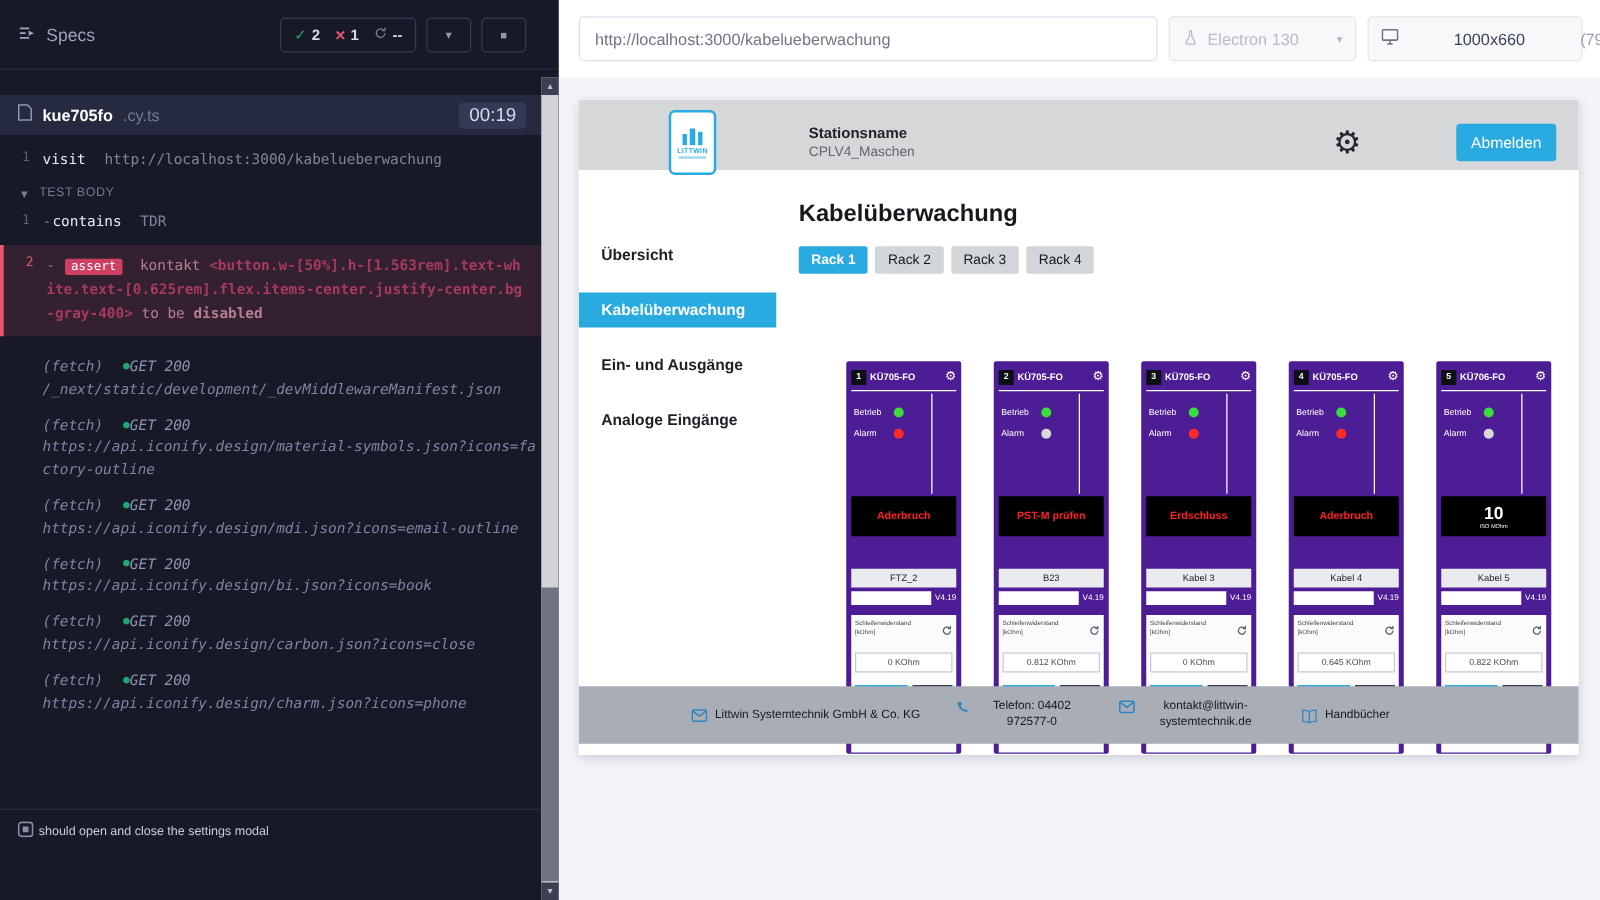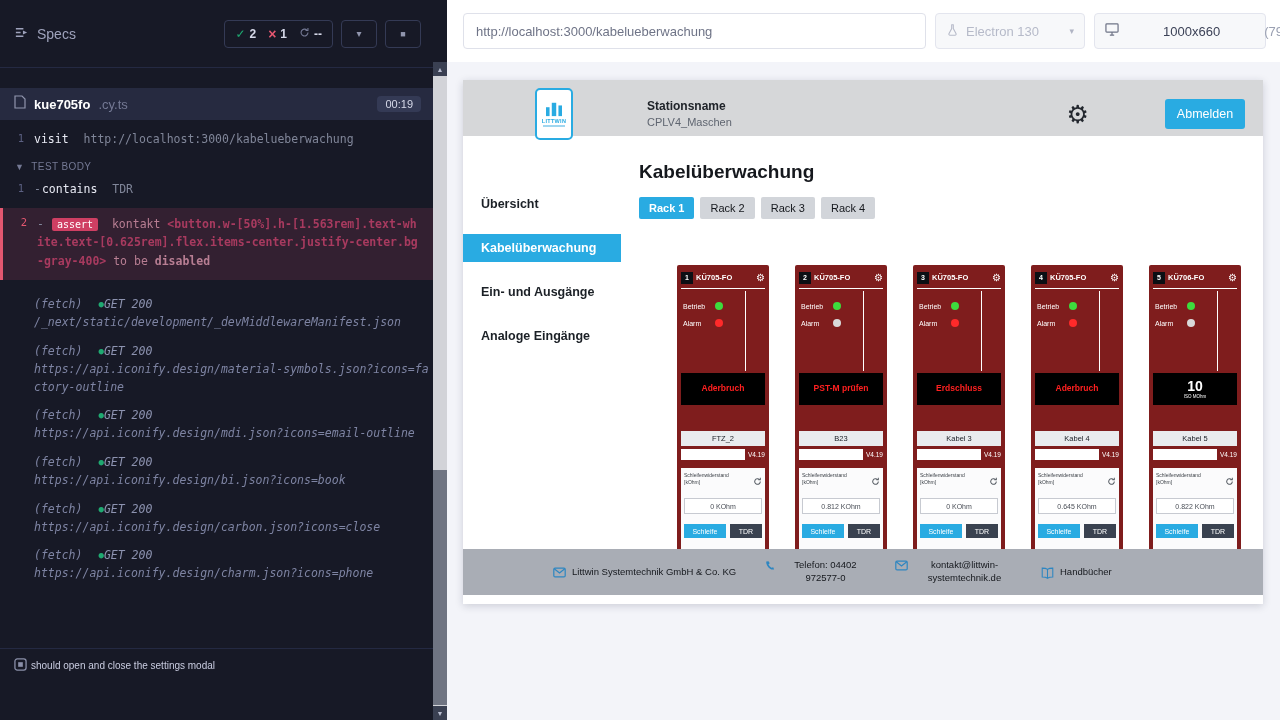--- a/index.html
+++ b/index.html
@@ -1,35 +1,35 @@
 <!DOCTYPE html>
 <html><head>
 <meta charset="utf-8">
 <style>
   * { box-sizing: border-box; margin: 0; padding: 0; }
   html,body { width:1280px; height:720px; overflow:hidden; font-family:"Liberation Sans", sans-serif; }
   .root { display:flex; width:1280px; height:720px; background:#f3f4f9; }
 
   
   .runner { width:447px; flex-shrink:0; background:#171926; color:#9095ad; position:relative; overflow:hidden; }
-  .runner-header { height:68px; display:flex; align-items:center; justify-content:space-between; padding:0 26px 0 14px; border-bottom:1px solid #242942; }
+  .runner-header { height:56px; display:flex; align-items:center; justify-content:space-between; padding:0 26px 0 14px; border-bottom:1px solid #242942; }
   .specs-btn { display:flex; align-items:center; gap:8px; color:#9fa3bc; font-size:14px; }
   .runner-controls { display:flex; align-items:center; gap:8px; }
   .stats-pill { display:flex; align-items:center; gap:4px; border:1px solid #343a55; border-radius:4px; padding:4px 10px; font-size:12px; height:28px; }
   .stat-num { color:#d5d8e8; font-weight:bold; margin-right:8px; }
   .stat-num.last { margin-right:0; }
   .check-glyph { color:#1fa971; font-size:12px; }
   .x-glyph { color:#e45770; font-size:14px; font-weight:bold; }
   .pend-glyph { color:#747994; }
   .icon-btn { width:36px; height:28px; border:1px solid #343a55; border-radius:4px; display:flex; align-items:center; justify-content:center; color:#9095ad; font-size:10px; background:transparent; }
 
   .spec-bar { margin-top:20px; background:#262a40; height:32px; display:flex; align-items:center; gap:8px; padding:0 12px 0 14px; margin-right:14px; }
   .spec-name { color:#ffffff; font-weight:bold; font-size:13px;text-align:right; }
   .spec-ext { color:#747994; font-size:13px; }
-  .spec-timer { margin-left:auto; background:#343a55; border-radius:4px; padding:2px 8px; font-size:11px; color:#d5d8e8; }
+  .spec-timer { margin-left:auto; background:#343a55; border-radius:4px; padding:2px 8px; font-size:15px; color:#d5d8e8; }
 
   .log { font-family:"DejaVu Sans Mono", monospace; font-size:11.5px; padding:8px 0 0 0; margin-right:14px; }
   .cmd-row { display:flex; padding:3px 0; }
   .gutter { width:34px; flex-shrink:0; text-align:right; padding-right:10px; color:#5c6183; font-size:10.5px; padding-top:1px; }
   .cmd-body { flex:1; min-width:0; line-height:1.5; }
   .cmd-name { color:#e8eaf4; }
   .chained::before { content:"-"; color:#808699; margin-right:1px; }
   .cmd-arg { color:#808699; margin-left:8px; }
   .section-row { display:flex; align-items:center; gap:7px; padding:10px 0 6px 15px; color:#747994; font-size:10px; font-family:"Liberation Sans",sans-serif; letter-spacing:.4px; }
   .sec-chevron { font-size:9px; color:#747994; }
@@ -86,21 +86,21 @@
   .nav-item { height:28px; display:flex; align-items:center; padding:0 18px; margin-bottom:16px; font-size:12.5px; font-weight:bold; color:#1b2026; }
   .nav-item.active { background:#29abe2; color:#fff; }
 
   .app-content { flex:1; padding:24px 0 0 18px; }
   .app-title { font-size:19px; font-weight:bold; color:#15181d; line-height:24px; }
   .tabs { display:flex; gap:6px; margin-top:13px; }
   .tab { height:22px; padding:0 10px; display:flex; align-items:center; font-size:11px; color:#15181d; background:#d2d5da; border-radius:2px; }
   .tab.active { background:#29abe2; color:#fff; font-weight:bold; }
 
   .cards { display:flex; gap:26px; margin-top:46px; margin-left:38px; }
-  .card { width:92px; height:314px; background:#7f1d1d; border-radius:2px; padding:3px 4px; flex-shrink:0; }
+  .card { width:92px; height:314px; background:#4c1d95; border-radius:2px; padding:3px 4px; flex-shrink:0;margin-top:24px; }
   .card-head { display:flex; align-items:center; gap:3px; padding:3px 0 4px 0; border-bottom:1px solid #fff; height:21px; }
   .card-num { width:12px; height:12px; background:#0c0f14; color:#fff; font-size:7px; font-weight:bold; display:flex; align-items:center; justify-content:center; flex-shrink:0; }
   .card-model { font-size:7.5px; font-weight:bold; color:#fff; flex:1; }
   .card-gear { color:#fff; font-size:10px; line-height:1; }
   .led-zone { position:relative; height:84px; padding-top:13px; }
   .led-divider { position:absolute; left:64px; top:2px; bottom:2px; width:1px; background:#fff; }
   .led-row { display:flex; align-items:center; margin-bottom:9px; padding-left:2px; }
   .led-label { font-size:7px; color:#fff; width:32px; }
   .led { width:8px; height:8px; border-radius:50%; }
   .status-box { height:32px; background:#000; display:flex; flex-direction:column; align-items:center; justify-content:center; margin-bottom:26px; }

